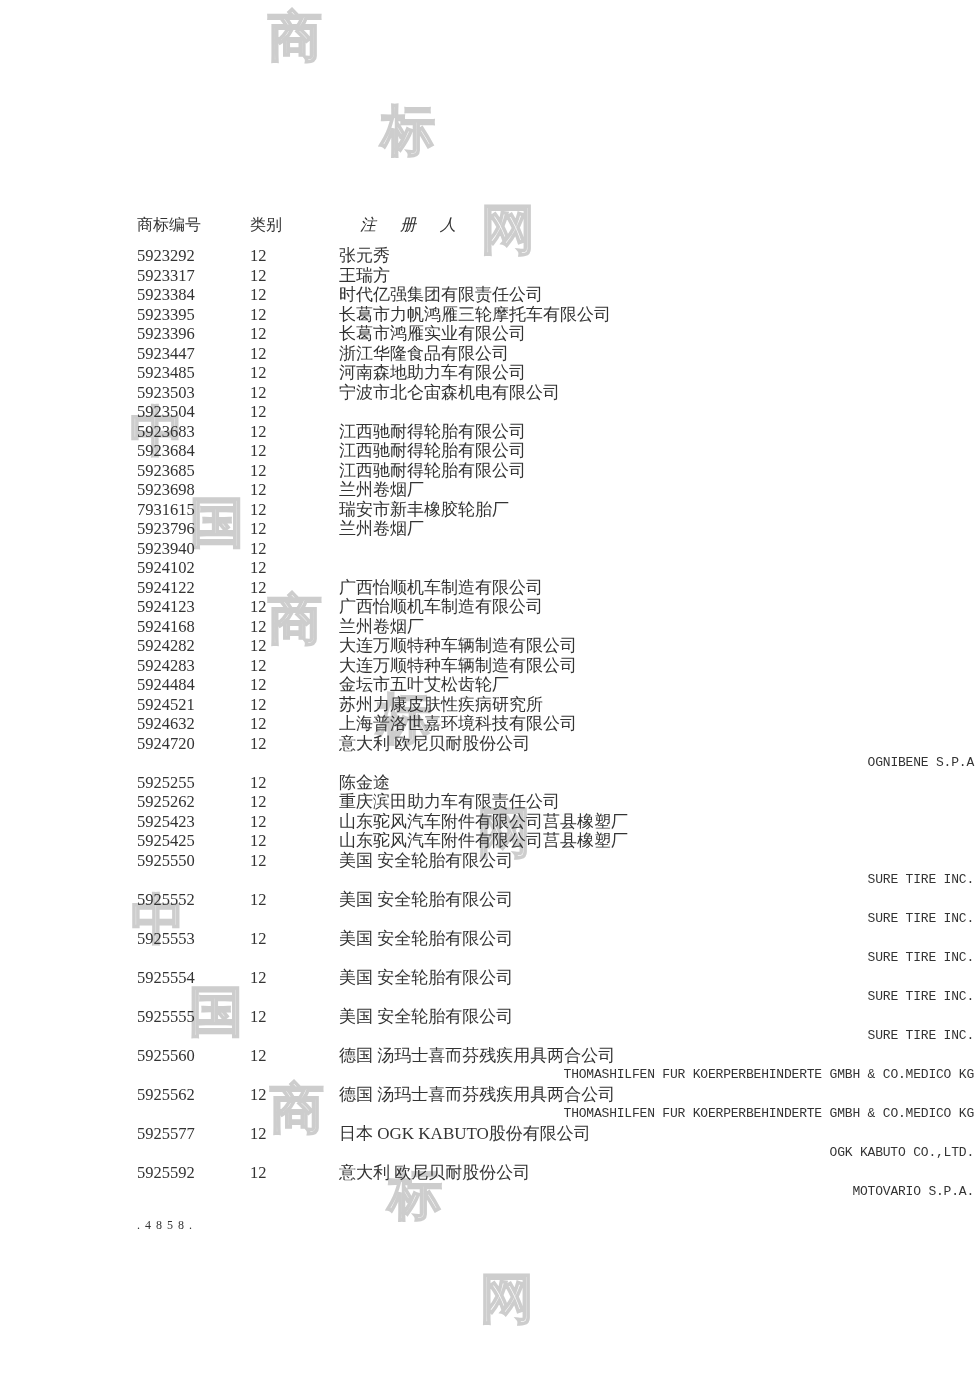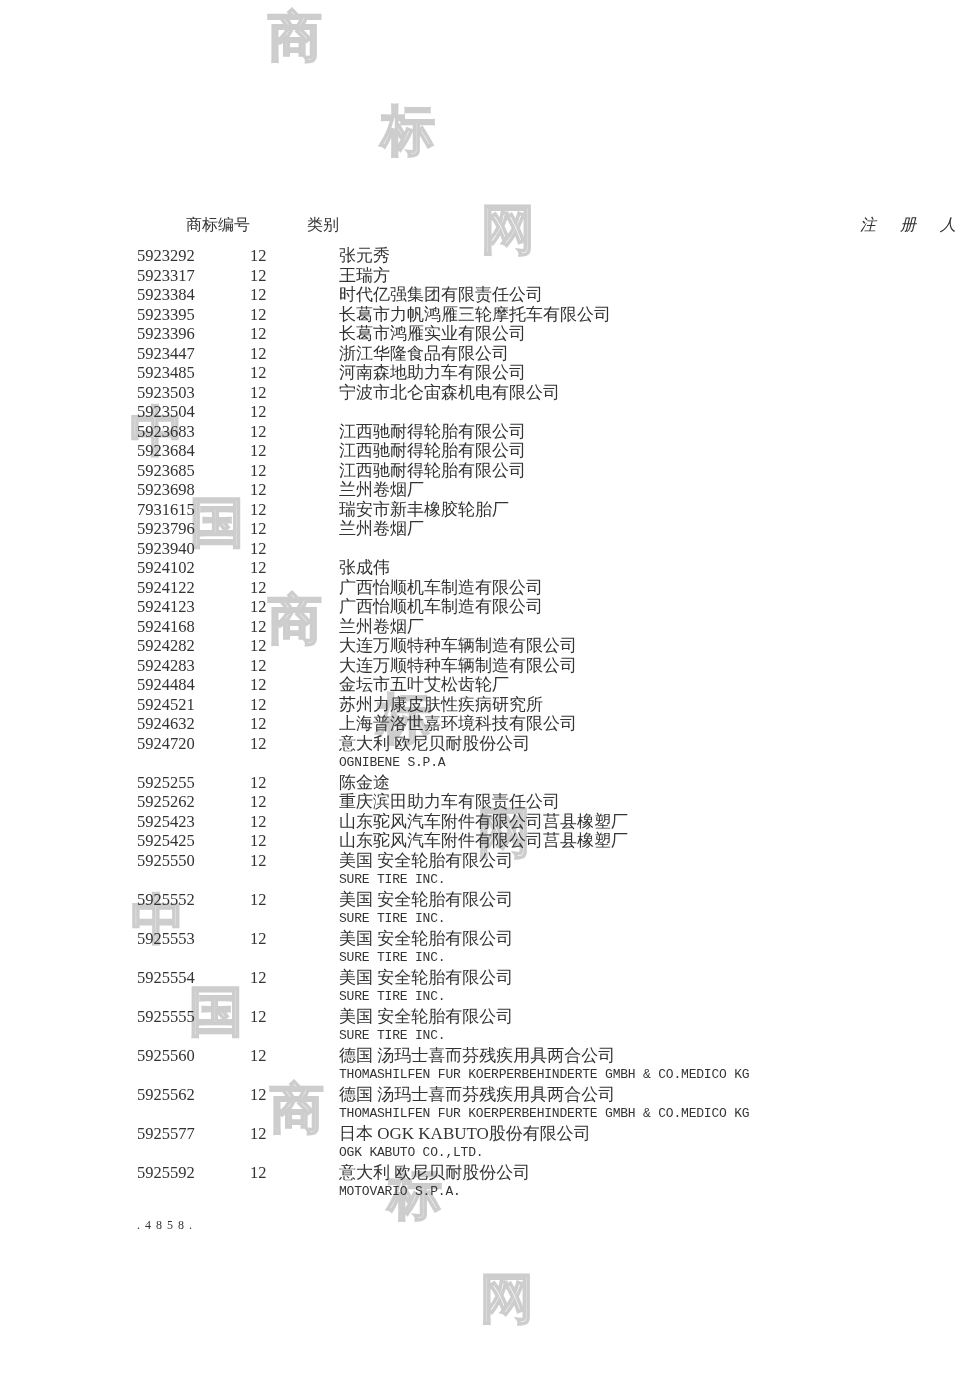--- a/index.html
+++ b/index.html
@@ -19,33 +19,33 @@
     font-weight:bold;
     font-size:54px;
     line-height:1;
     color:rgba(255,255,255,0.0);
     -webkit-text-stroke:1.8px #cdcdcd;
     text-stroke:1.8px #cdcdcd;
   }
   
   .thead{
     position:absolute;top:215px;left:137px;right:20px;
-    display:flex;font-size:16px;white-space:nowrap;text-align:right;
+    display:flex;font-size:16px;white-space:nowrap;
   }
   .c1{width:113px;flex:none;}
   .c2{width:89px;flex:none;}
   .c3{flex:1;min-width:0;}
   .thead .c3{padding-left:21px;letter-spacing:4px;font-style:italic;}
   .tbody{position:absolute;top:246px;left:137px;right:6px;}
   .row{display:flex;height:19.5px;line-height:19.5px;white-space:nowrap;}
   .row .c1,.row .c2{font-size:16.5px;}
   .row .c3{font-size:17px;}
   .row .c3.latin{
     font-family:"Liberation Mono","DejaVu Sans Mono",monospace;
-    font-size:13px;letter-spacing:-0.2px;
+    font-size:13px;letter-spacing:-0.2px;text-align:right;
   }
   .page-number{
     position:absolute;left:137px;top:1218px;
     font-size:12px;letter-spacing:1px;
   }
 </style>
 </head>
 <body>
 
 <div class="page">
@@ -147,21 +147,20 @@
     <span class="c2">12</span>
     <span class="c3">兰州卷烟厂</span>
   </div>
       <div class="row">
     <span class="c1">5923940</span>
     <span class="c2">12</span>
   </div>
       <div class="row">
     <span class="c1">5924102</span>
     <span class="c2">12</span>
-    <span class="c3">张成伟</span>
   </div>
       <div class="row">
     <span class="c1">5924122</span>
     <span class="c2">12</span>
     <span class="c3">广西怡顺机车制造有限公司</span>
   </div>
       <div class="row">
     <span class="c1">5924123</span>
     <span class="c2">12</span>
     <span class="c3">广西怡顺机车制造有限公司</span>

